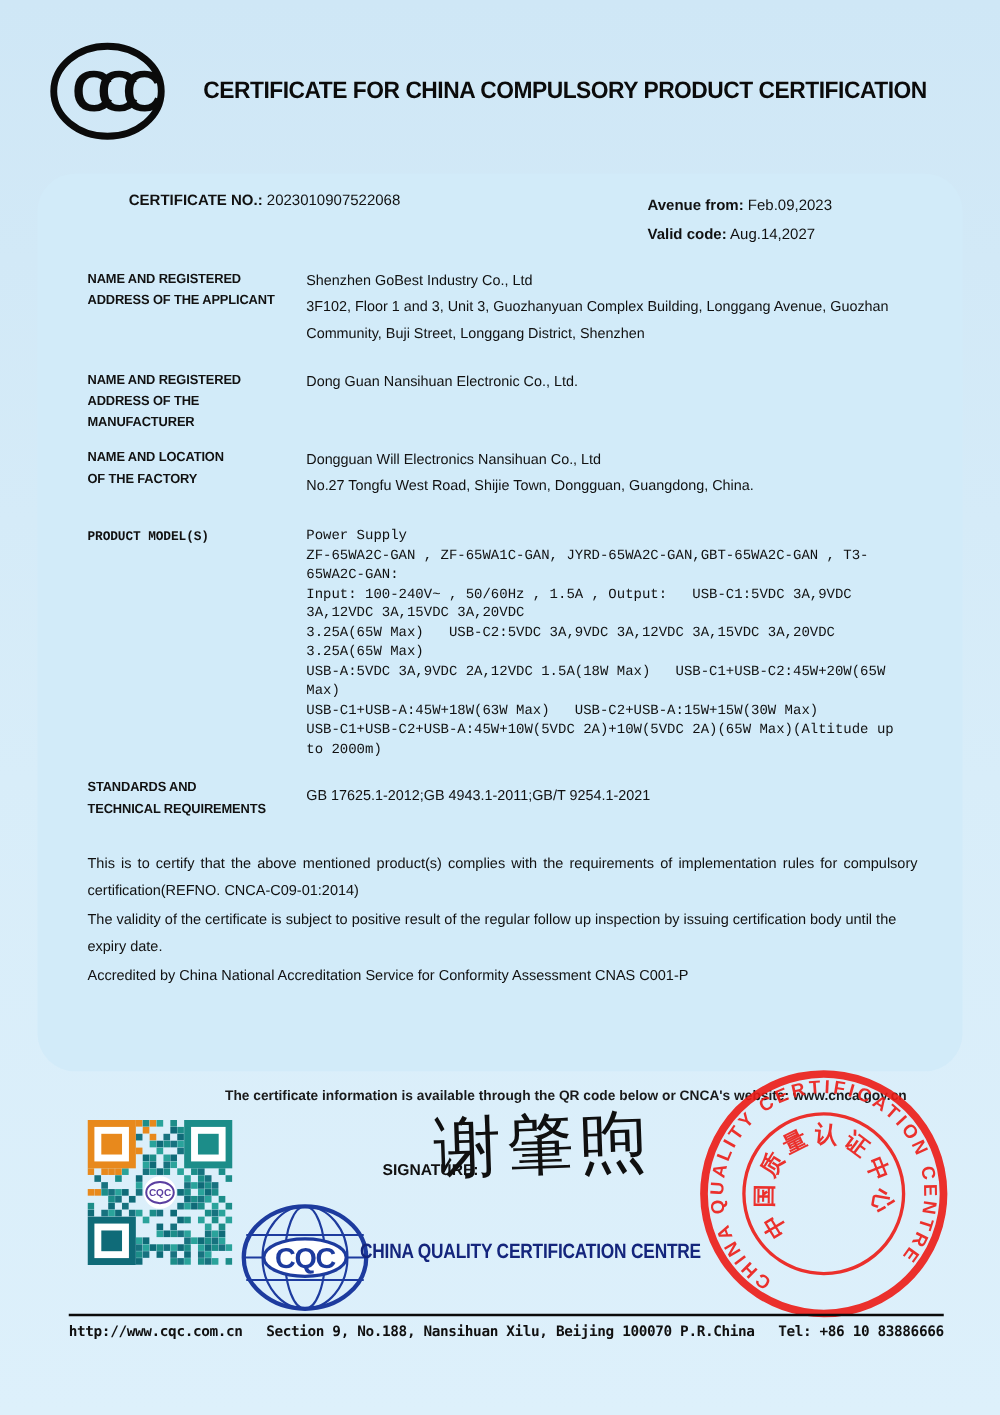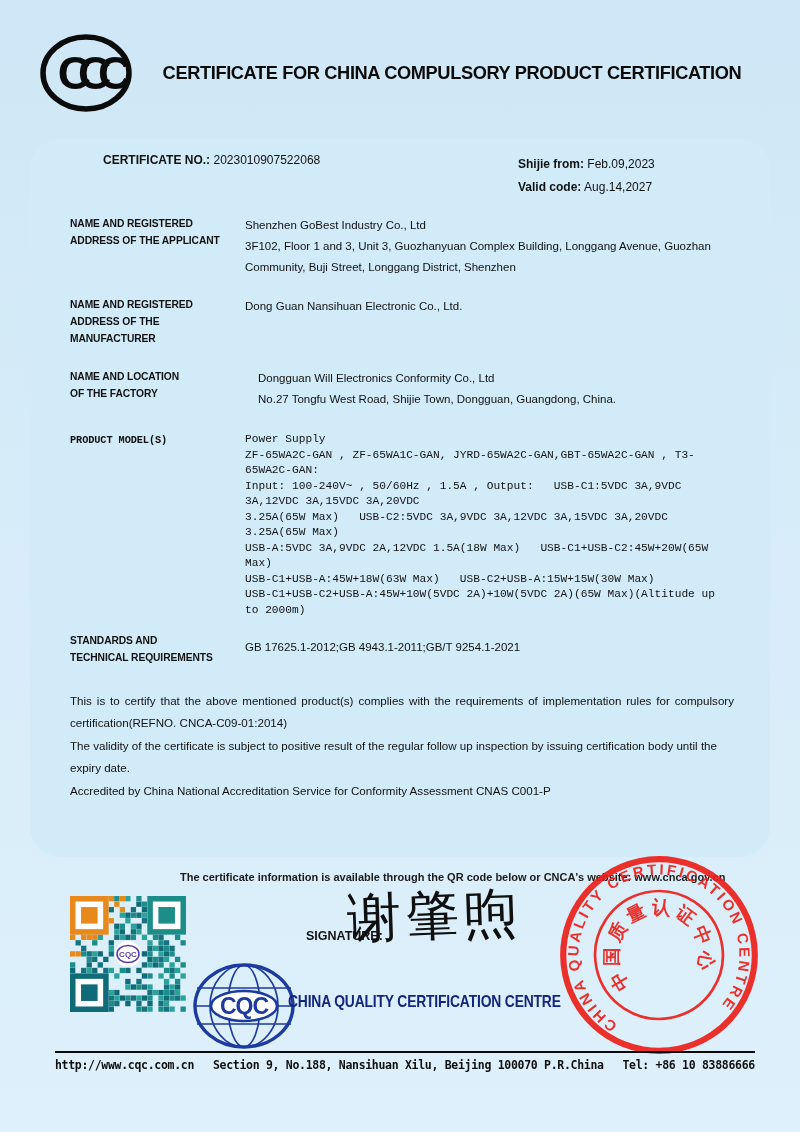--- a/index.html
+++ b/index.html
@@ -67,21 +67,21 @@
 </div>
 
 <div class="panel">
 
   <div class="cert-row">
     <div class="cert-left">
       <span class="lbl">CERTIFICATE NO.:</span>
       <span>2023010907522068</span>
     </div>
     <div class="valid-block">
-      <div><span class="lbl">Shijie from:</span>
+      <div><span class="lbl">Avenue from:</span>
         <span>Feb.09,2023</span></div>
       <div><span class="lbl">Valid code:</span>
         <span>Aug.14,2027</span></div>
     </div>
   </div>
 
   <div class="sec" style="margin-top:16px;">
     <div class="sec-label">NAME AND REGISTERED
 ADDRESS OF THE APPLICANT</div>
     <div class="sec-value">
@@ -92,25 +92,25 @@
 
   <div class="sec" style="margin-top:18px;">
     <div class="sec-label">NAME AND REGISTERED
 ADDRESS OF THE
 MANUFACTURER</div>
     <div class="sec-value">
       <div>Dong Guan Nansihuan Electronic Co., Ltd.</div>
     </div>
   </div>
 
-  <div class="sec" style="margin-top:21px;gap:13px;">
+  <div class="sec" style="margin-top:11px;">
     <div class="sec-label">NAME AND LOCATION
 OF THE FACTORY</div>
     <div class="sec-value">
-      <div>Dongguan Will Electronics Conformity Co., Ltd</div>
+      <div>Dongguan Will Electronics Nansihuan Co., Ltd</div>
       <div class="addr">No.27 Tongfu West Road, Shijie Town, Dongguan, Guangdong, China.</div>
     </div>
   </div>
 
   <div class="sec models" style="margin-top:22px;font-family:Liberation Mono, monospace;">
     <div class="sec-label">PRODUCT MODEL(S)</div>
     <div class="sec-value">
       <div>Power Supply</div>
       <div class="details">ZF-65WA2C-GAN , ZF-65WA1C-GAN, JYRD-65WA2C-GAN,GBT-65WA2C-GAN , T3-65WA2C-GAN:
 Input: 100-240V~ , 50/60Hz , 1.5A , Output:   USB-C1:5VDC 3A,9VDC 3A,12VDC 3A,15VDC 3A,20VDC

